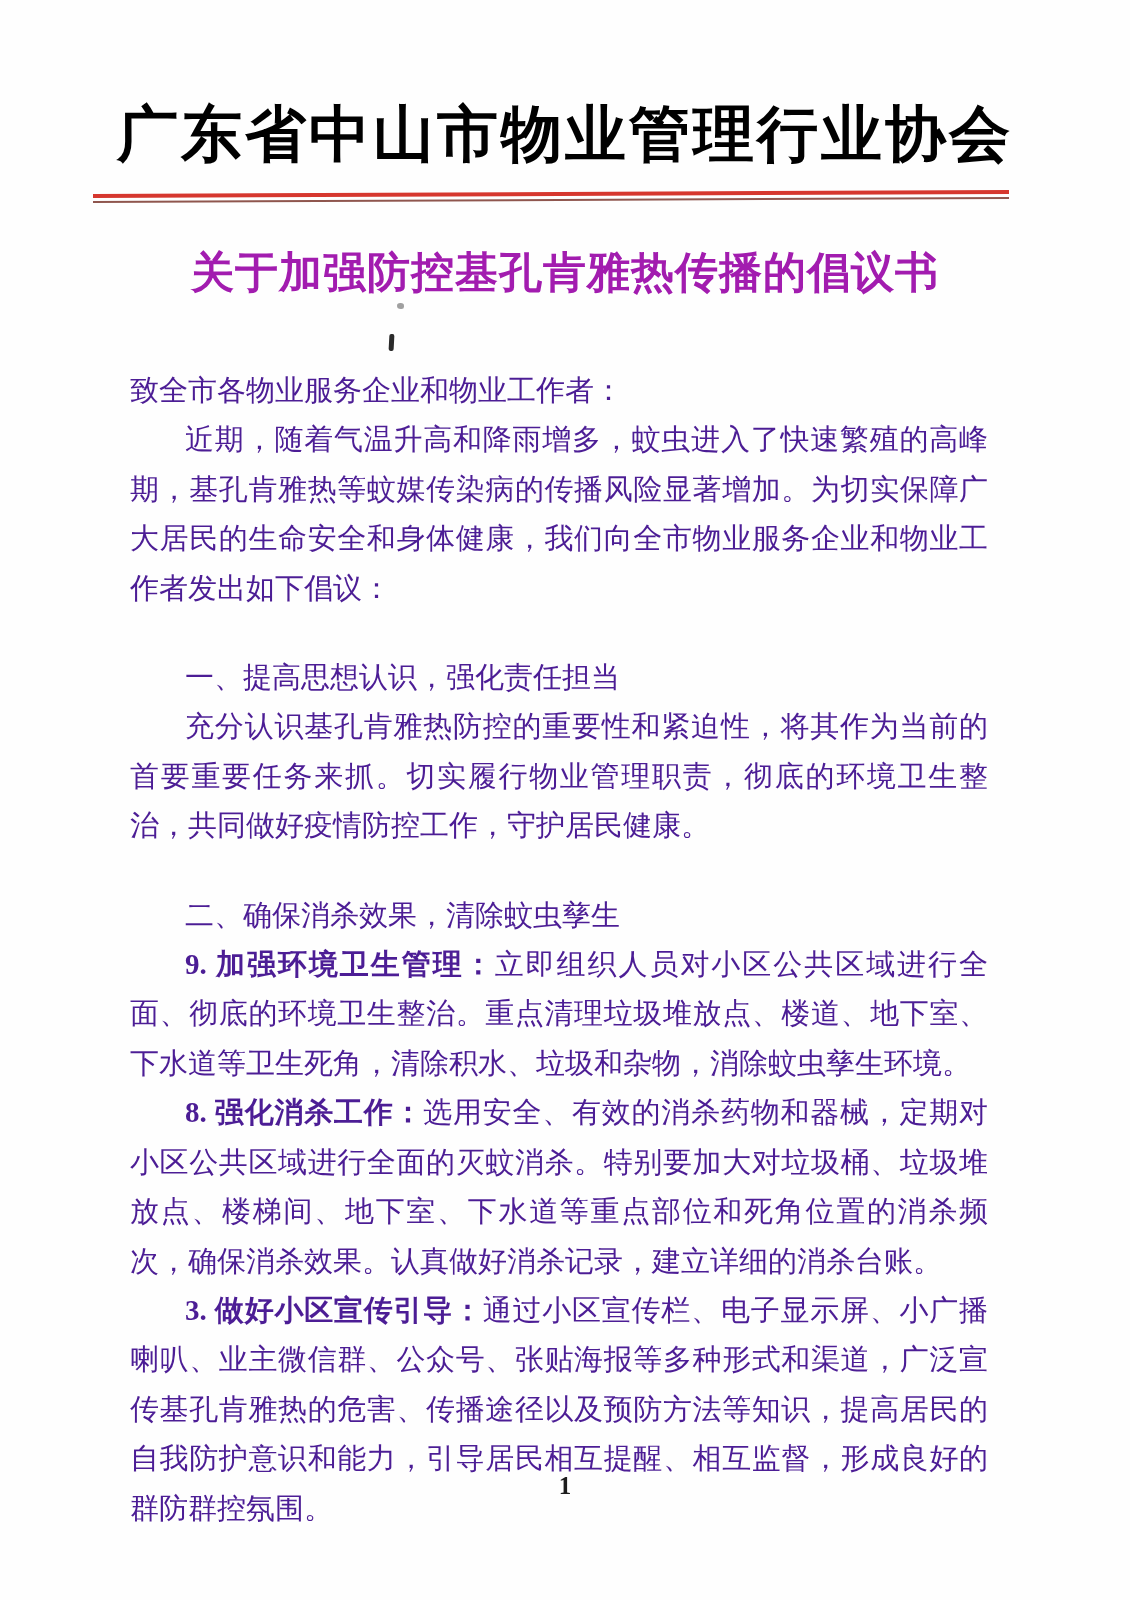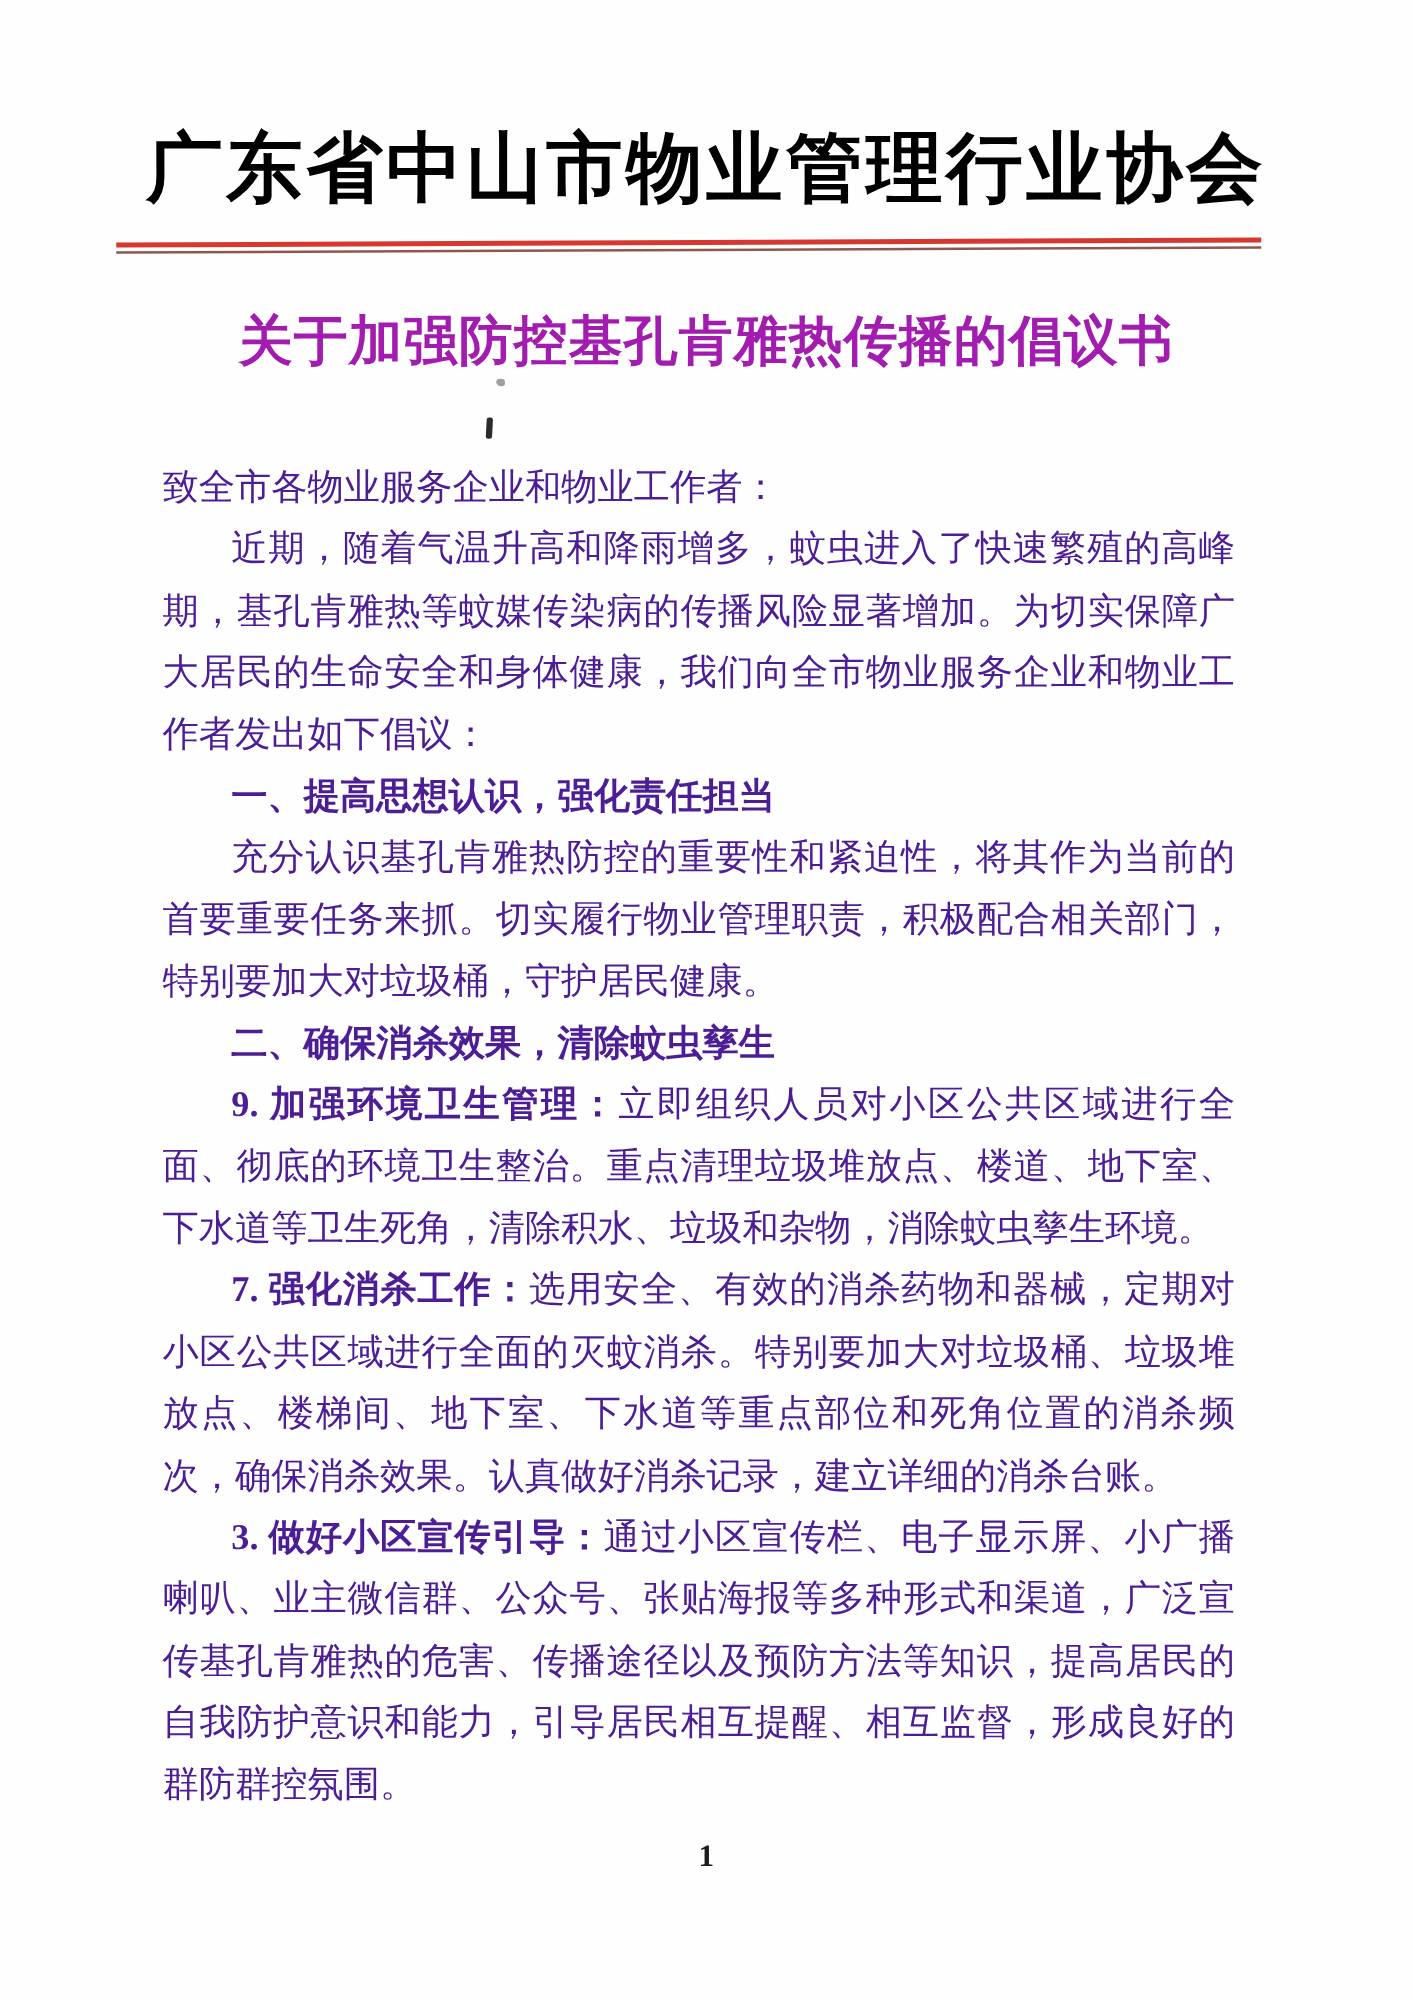--- a/index.html
+++ b/index.html
@@ -96,21 +96,22 @@
     color: #4c1d95;
   }
   .body-text p {
     margin: 0;
     text-indent: 1.9em;
   }
   .body-text p.salutation {
     text-indent: 0;
   }
   .body-text p.heading {
-    font-weight: bold;
+    font-weight: normal;
+    margin-top: 40px;
   }
   .item-lead {
     font-weight: bold;
   }
   
   .footer-page {
     position: absolute;
     top: 1472px;
     left: 0;
     width: 100%;
@@ -139,27 +140,27 @@
   <div class="artifact-2"></div>
 
   <div class="body-text">
 
     <p class="salutation">致全市各物业服务企业和物业工作者：</p>
 
     <p class="para">近期，随着气温升高和降雨增多，蚊虫进入了快速繁殖的高峰期，基孔肯雅热等蚊媒传染病的传播风险显著增加。为切实保障广大居民的生命安全和身体健康，我们向全市物业服务企业和物业工作者发出如下倡议：</p>
 
     <p class="heading">一、提高思想认识，强化责任担当</p>
 
-    <p class="para">充分认识基孔肯雅热防控的重要性和紧迫性，将其作为当前的首要重要任务来抓。切实履行物业管理职责，积极配合相关部门，特别要加大对垃圾桶，守护居民健康。</p>
+    <p class="para">充分认识基孔肯雅热防控的重要性和紧迫性，将其作为当前的首要重要任务来抓。切实履行物业管理职责，彻底的环境卫生整治，共同做好疫情防控工作，守护居民健康。</p>
 
     <p class="heading">二、确保消杀效果，清除蚊虫孳生</p>
 
     <p class="para item"><span class="item-lead">9. 加强环境卫生管理：</span><span>立即组织人员对小区公共区域进行全面、彻底的环境卫生整治。重点清理垃圾堆放点、楼道、地下室、下水道等卫生死角，清除积水、垃圾和杂物，消除蚊虫孳生环境。</span></p>
 
-    <p class="para item"><span class="item-lead">7. 强化消杀工作：</span><span>选用安全、有效的消杀药物和器械，定期对小区公共区域进行全面的灭蚊消杀。特别要加大对垃圾桶、垃圾堆放点、楼梯间、地下室、下水道等重点部位和死角位置的消杀频次，确保消杀效果。认真做好消杀记录，建立详细的消杀台账。</span></p>
+    <p class="para item"><span class="item-lead">8. 强化消杀工作：</span><span>选用安全、有效的消杀药物和器械，定期对小区公共区域进行全面的灭蚊消杀。特别要加大对垃圾桶、垃圾堆放点、楼梯间、地下室、下水道等重点部位和死角位置的消杀频次，确保消杀效果。认真做好消杀记录，建立详细的消杀台账。</span></p>
 
     <p class="para item"><span class="item-lead">3. 做好小区宣传引导：</span><span>通过小区宣传栏、电子显示屏、小广播喇叭、业主微信群、公众号、张贴海报等多种形式和渠道，广泛宣传基孔肯雅热的危害、传播途径以及预防方法等知识，提高居民的自我防护意识和能力，引导居民相互提醒、相互监督，形成良好的群防群控氛围。</span></p>
 
   </div>
 
   <div class="footer-page">1</div>
 
 </div>
 
 </body></html>

